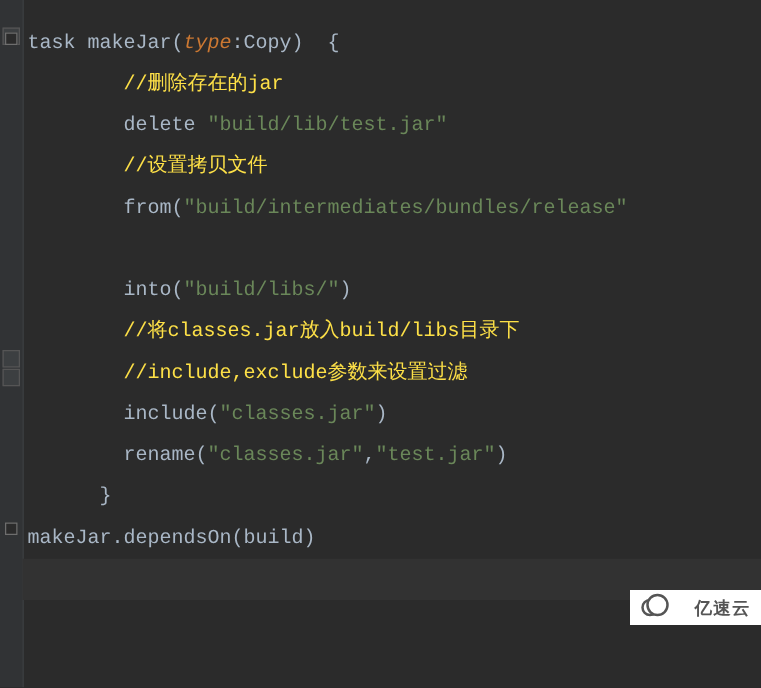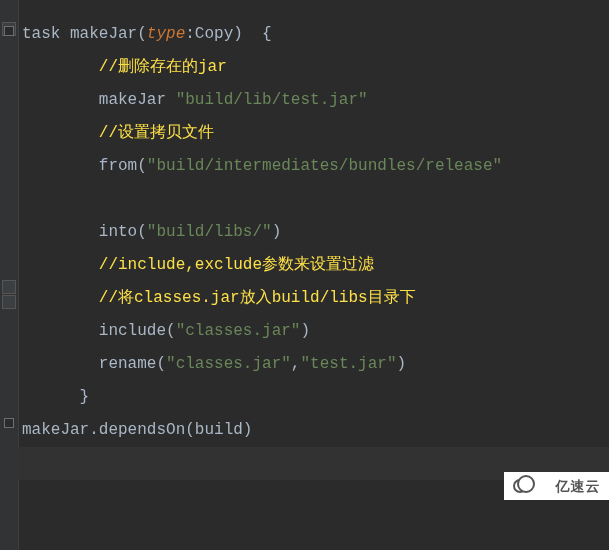--- a/index.html
+++ b/index.html
@@ -116,27 +116,27 @@
     <div class="gutter-mark" style="top:280px"></div>
     <div class="gutter-mark" style="top:295px"></div>
     <div class="fold" style="top:418px"></div>
   </div>
 
   <div class="line-highlight" style="top:447px"></div>
 
   <div class="code-area">
 <pre><span class="d">task makeJar(</span><span class="ty">type</span><span class="d">:Copy)  {</span></pre>
 <pre><span>        </span><span class="cmt">//删除存在的jar</span></pre>
-<pre><span>        </span><span class="d">makeJar </span><span class="str">"build/lib/test.jar"</span></pre>
+<pre><span>        </span><span class="d">delete </span><span class="str">"build/lib/test.jar"</span></pre>
 <pre><span>        </span><span class="cmt">//设置拷贝文件</span></pre>
 <pre><span>        </span><span class="d">from(</span><span class="str">"build/intermediates/bundles/release"</span></pre>
 <pre><span>        </span></pre>
 <pre><span>        </span><span class="d">into(</span><span class="str">"build/libs/"</span><span class="d">)</span></pre>
+<pre><span>        </span><span class="cmt">//将classes.jar放入build/libs目录下</span></pre>
 <pre><span>        </span><span class="cmt">//include,exclude参数来设置过滤</span></pre>
-<pre><span>        </span><span class="cmt">//将classes.jar放入build/libs目录下</span></pre>
 <pre><span>        </span><span class="d">include(</span><span class="str">"classes.jar"</span><span class="d">)</span></pre>
 <pre><span>        </span><span class="d">rename(</span><span class="str">"classes.jar"</span><span class="d">,</span><span class="str">"test.jar"</span><span class="d">)</span></pre>
 <pre><span>      </span><span class="d">}</span></pre>
 <pre><span class="d">makeJar.dependsOn(build)</span></pre>
   </div>
 
   <div class="watermark">
     <span class="cloud"></span>
     <span class="txt">亿速云</span>
   </div>

